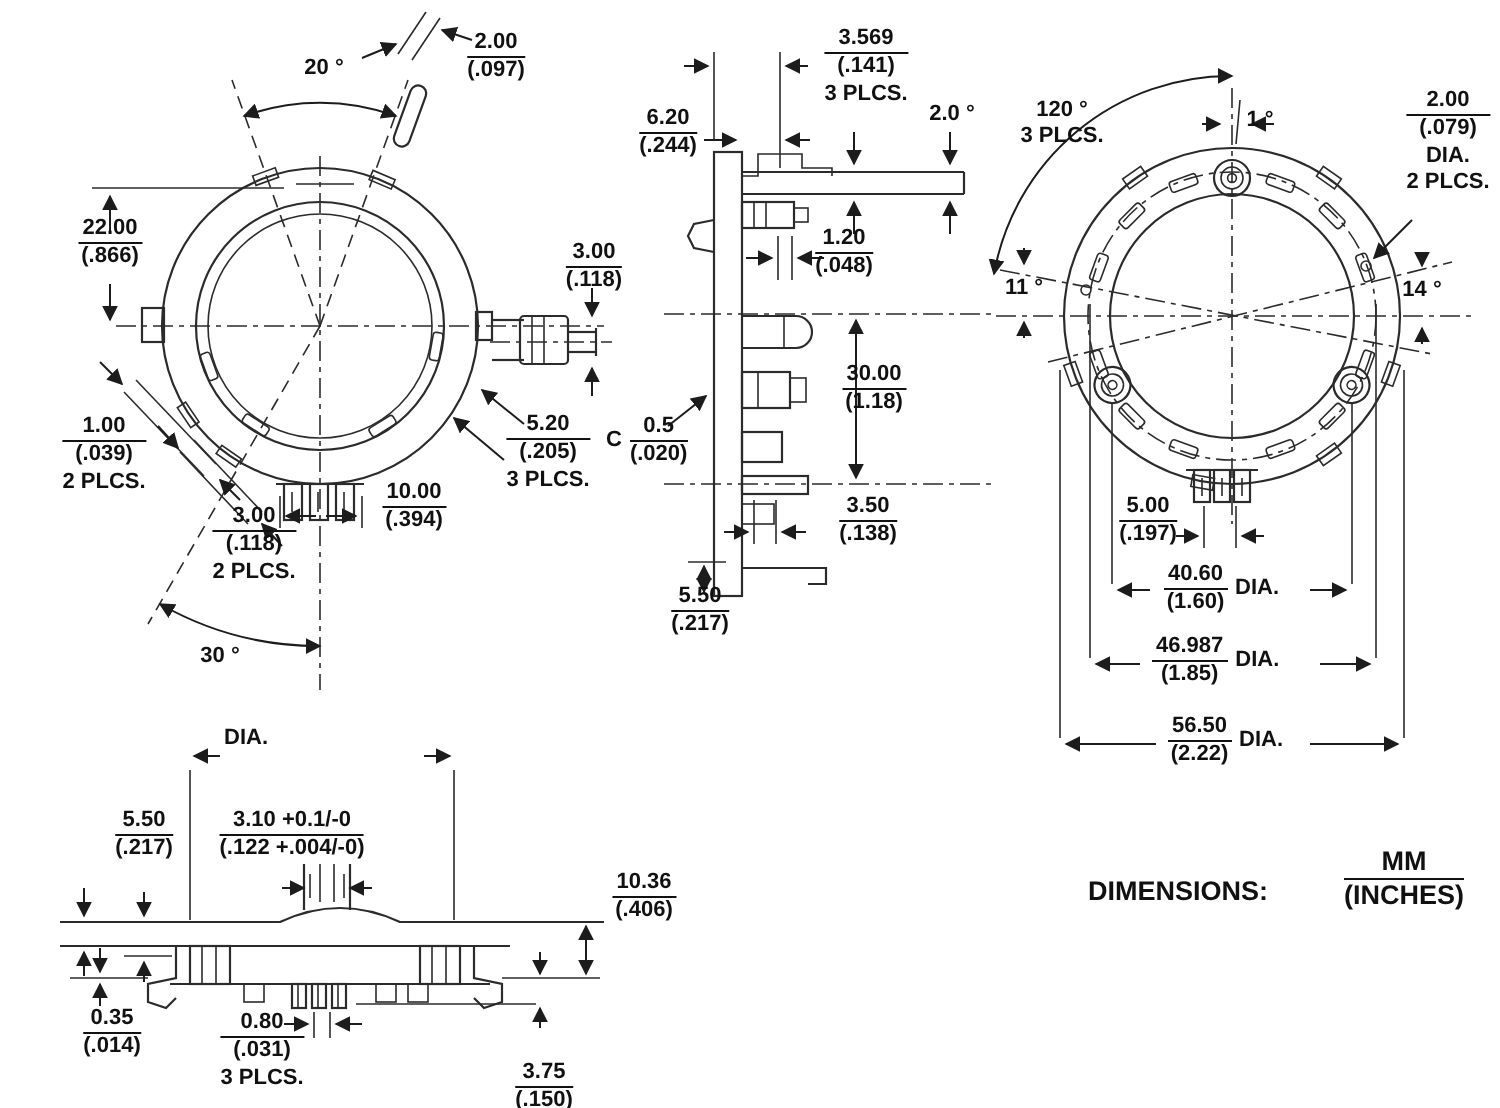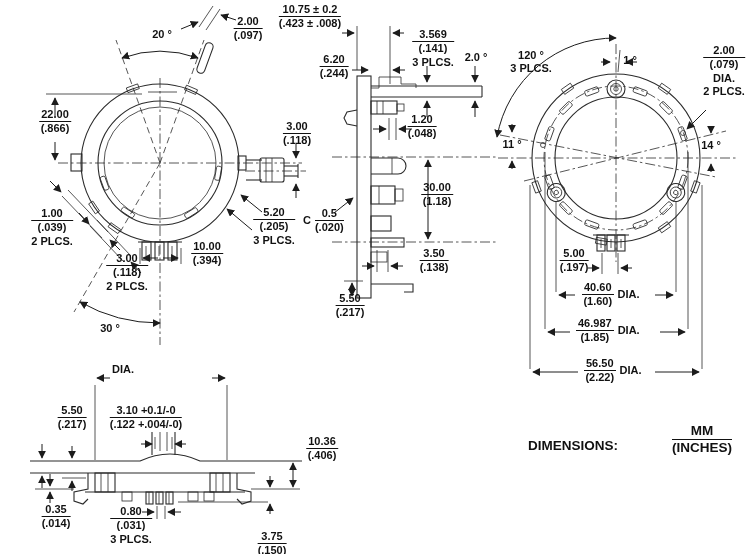--- a/index.html
+++ b/index.html
@@ -14,21 +14,21 @@
   .dim,.ang,.footer-label{position:absolute;color:#111;font-weight:bold;font-size:11px;
        line-height:1.22;text-align:center;white-space:nowrap;transform:translateX(-50%);}
   .dim .mm{display:block;border-bottom:1.3px solid #111;padding:0 2px;}
   .dim .in{display:block;}
   .dim .note{display:block;}
   .dim .plain{display:block;}
   .dim.row{display:flex;align-items:center;gap:4px;transform:none;text-align:center;}
   .dim.row .frac{display:inline-block;}
   .dim.row .prefix{font-weight:bold;}
   .dim.big{font-size:13.5px;margin-left:36px;}
-  .footer-label{font-size:13.5px;transform:none;}
+  .footer-label{font-size:13.5px;transform:none;margin-left:16px;}
 </style>
 </head>
 <body>
 
 <div id="sheet">
 
 <svg id="linework" width="750" height="554" viewBox="0 0 750 554">
   <defs>
     <marker id="ah" viewBox="0 0 10 10" refX="9" refY="5" markerWidth="8" markerHeight="8" orient="auto-start-reverse">
           <path d="M0,0 L10,5 L0,10 z" fill="#1c1c1c"></path>
@@ -339,29 +339,25 @@
     <span class="mm">10.00</span>
       <span class="in">(.394)</span>
     </div>
   <div class="dim" style="left:127px;top:252px">
     <span class="mm">3.00</span>
       <span class="in">(.118)</span>
       <span class="note">2 PLCS.</span>
     </div>
   <div class="ang" style="left:110px;top:322px">30 °</div>
 
-  <div class="dim" style="left:310px;top:3px">
-    <span class="mm">10.75 ± 0.2</span>
-      <span class="in">(.423 ± .008)</span>
-    </div>
   <div class="dim" style="left:334px;top:53px">
     <span class="mm">6.20</span>
       <span class="in">(.244)</span>
     </div>
-  <div class="dim" style="left:433px;top:28px">
+  <div class="dim" style="left:433px;top:13px">
     <span class="mm">3.569</span>
       <span class="in">(.141)</span>
       <span class="note">3 PLCS.</span>
     </div>
   <div class="ang" style="left:476px;top:51px">2.0 °</div>
   <div class="dim" style="left:422px;top:113px">
     <span class="mm">1.20</span>
       <span class="in">(.048)</span>
     </div>
   <div class="dim" style="left:437px;top:181px">

